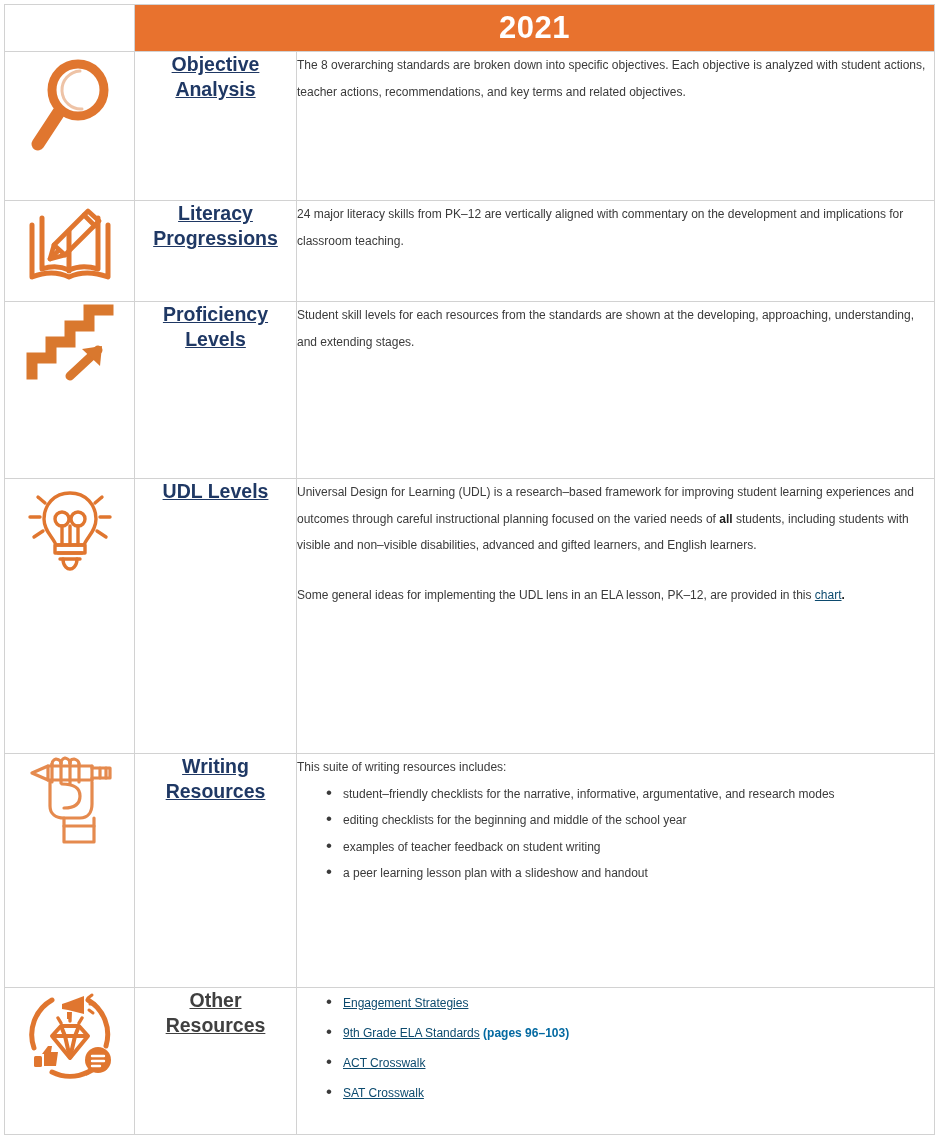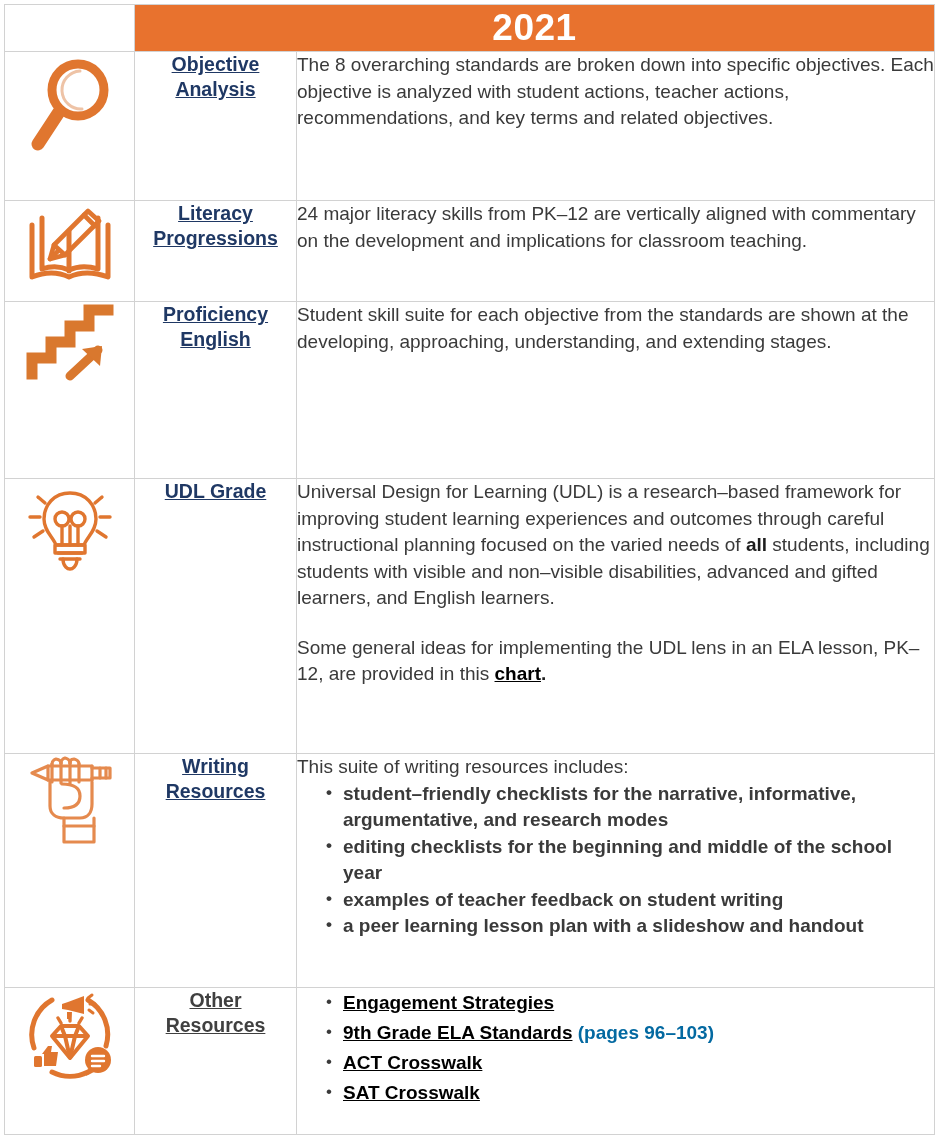--- a/index.html
+++ b/index.html
@@ -30,21 +30,21 @@
   col.c-icon{width:130px;}
   col.c-label{width:162px;}
   col.c-desc{width:638px;}
 
   
   .corner-cell{background:#ffffff;border-right:1px solid #d2d2d2;}
   .year-header{
     background:#e8722e;
     color:#ffffff;
     text-align:center;
-    font-size:37px;
+    font-size:31px;
     font-weight:bold;
     letter-spacing:0.5px;
     height:46px;
     line-height:46px;
     border:1px solid #d2d2d2;
     border-left:1px solid #d2d2d2;
     padding:0;
   }
 
   
@@ -75,30 +75,30 @@
     font-size:19.5px;
     line-height:25px;
     display:inline-block;
     text-decoration:underline;
   }
 
   
   .desc-cell{
     padding:10px 12px 10px 11px;
     color:#3a3a3a;
-    font-size:19px;
+    font-size:12px;
     line-height:26.5px;
     margin-left:42px;
   }
   .desc-cell p{margin:0;}
   .desc-cell p + p{margin-top:23px;}
   .desc-cell b{font-weight:bold;color:#1d1d1d;}
   .inline-link{
-    color:#000000;
-    font-weight:bold;
+    color:#0c4a6e;
+    font-weight:normal;
     text-decoration:underline;
     cursor:pointer;
   }
   .desc-cell ul{
     margin:0;
     padding-left:46px;
     list-style:none;
   }
   .desc-cell ul li{
     position:relative;
@@ -106,21 +106,21 @@
     padding-left:0;
   }
   .desc-cell ul li:before{
     content:"\2022";
     position:absolute;
     left:-17px;
     top:-1px;
     font-size:17px;
     color:#3a3a3a;
   }
-  .desc-cell ul.tight li{line-height:26.5px;font-weight:bold;}
+  .desc-cell ul.tight li{line-height:26.5px;}
   .links-list{padding-left:44px;}
   .links-list li{line-height:30px;}
   .links-list li:before{top:1px;}
   .pages-note{color:#0369a1;font-weight:bold;}
 
   
   tr.row-objective td{height:148px;}
   tr.row-literacy td{height:100px;}
   tr.row-proficiency td{height:176px;}
   tr.row-udl td{height:274px;}
@@ -189,24 +189,24 @@
       <td class="icon-cell">
         <svg width="92" height="80" viewBox="0 0 92 80">
           <path d="M8 72 L8 56 L27 56 L27 40 L46 40 L46 24 L65 24 L65 8 L84 8" fill="none" stroke="#d9782e" stroke-width="11" stroke-linecap="square" stroke-linejoin="miter"></path>
           <g stroke="#d9782e" stroke-width="9" fill="none" stroke-linecap="round">
             <path d="M46 74 L74 48"></path>
           </g>
           <path d="M78 44 L76 64 L58 47 Z" fill="#d9782e"></path>
         </svg>
       </td>
       <td class="label-cell">
-        <span class="res-link"><span>Proficiency</span><br><span>English</span></span>
-      </td>
-      <td class="desc-cell">
-        <p>Student skill suite for each objective from the standards are shown at the developing, approaching, understanding, and extending stages.</p>
+        <span class="res-link"><span>Proficiency</span><br><span>Levels</span></span>
+      </td>
+      <td class="desc-cell">
+        <p>Student skill levels for each resources from the standards are shown at the developing, approaching, understanding, and extending stages.</p>
       </td>
     </tr>
 
     <tr class="row-udl">
       <td class="icon-cell">
         <svg width="100" height="100" viewBox="0 0 100 100">
           <g fill="none" stroke="#e0762f" stroke-width="3.4" stroke-linecap="round" stroke-linejoin="round">
             <path d="M50 14 C34 14 24 26 24 40 C24 52 33 58 36 66 L64 66 C67 58 76 52 76 40 C76 26 66 14 50 14 Z"></path>
             <circle cx="42" cy="40" r="7"></circle>
             <circle cx="58" cy="40" r="7"></circle>
@@ -220,21 +220,21 @@
             <path d="M18 18 L25 24"></path>
             <path d="M10 38 L20 38"></path>
             <path d="M14 58 L23 52"></path>
             <path d="M82 18 L75 24"></path>
             <path d="M90 38 L80 38"></path>
             <path d="M86 58 L77 52"></path>
           </g>
         </svg>
       </td>
       <td class="label-cell">
-        <span class="res-link">UDL Grade</span>
+        <span class="res-link">UDL Levels</span>
       </td>
       <td class="desc-cell">
         <p><span>Universal Design for Learning (UDL) is a research–based framework for improving student learning experiences and outcomes through careful instructional planning focused on the varied needs of </span><b>all</b><span> students, including students with visible and non–visible disabilities, advanced and gifted learners, and English learners.</span></p>
         <p><span>Some general ideas for implementing the UDL lens in an ELA lesson, PK–12, are provided in this </span><span class="inline-link">chart</span><b>.</b></p>
       </td>
     </tr>
 
     <tr class="row-writing">
       <td class="icon-cell">
         <svg width="104" height="92" viewBox="0 0 104 92">

